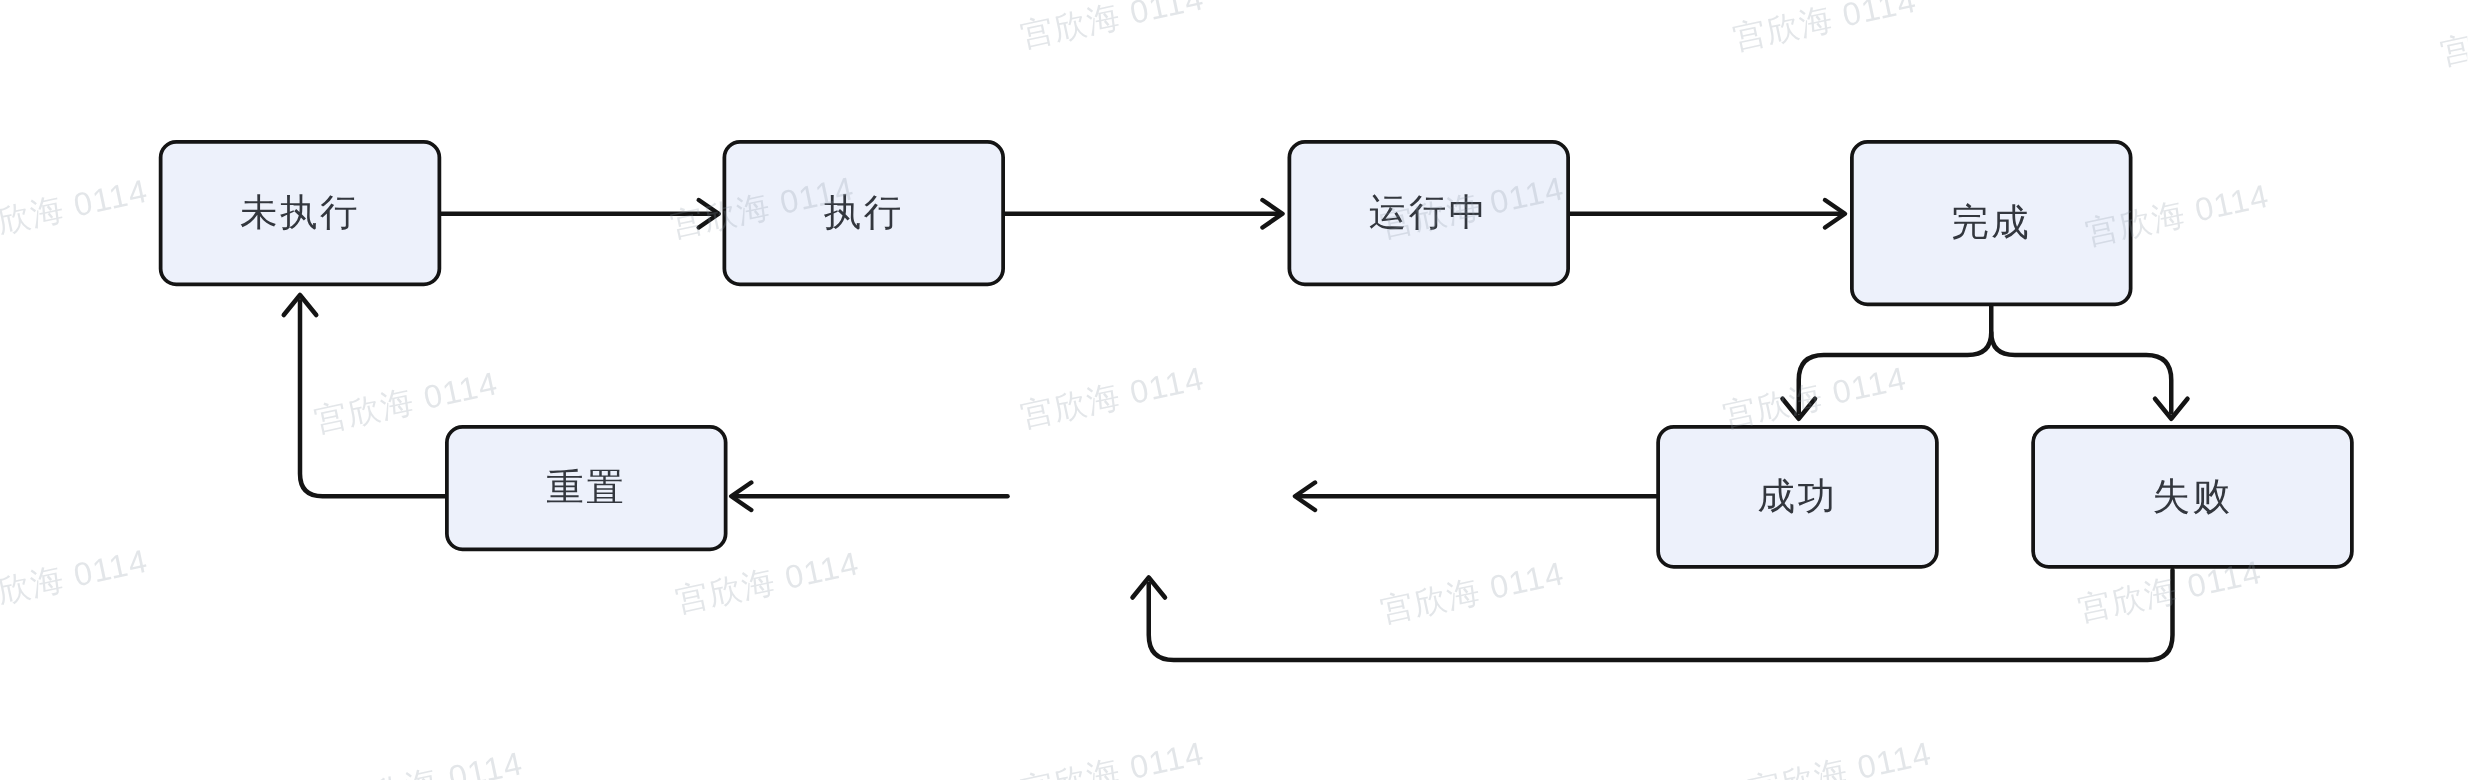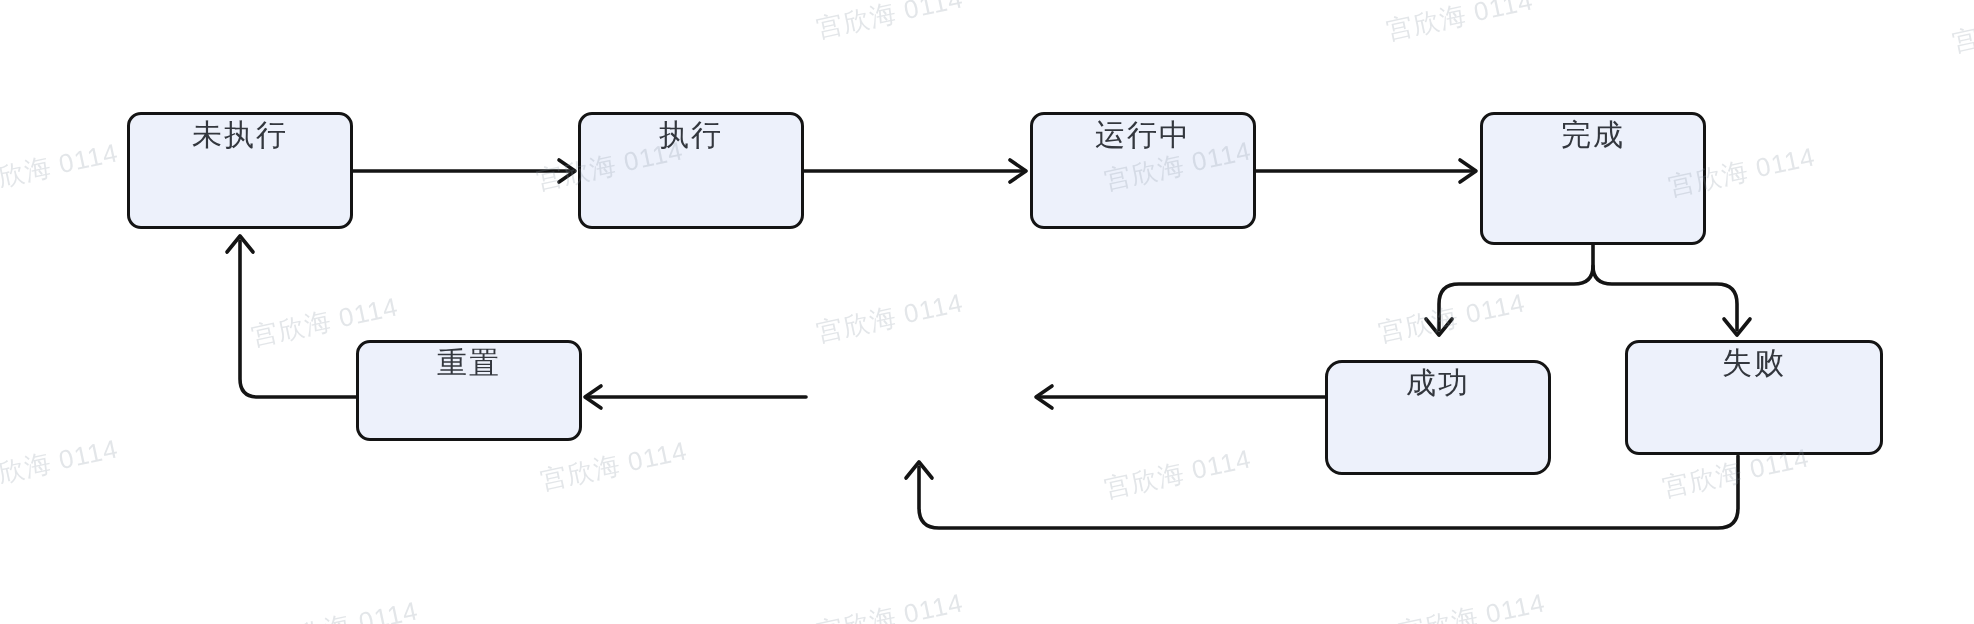--- a/index.html
+++ b/index.html
@@ -30,21 +30,21 @@
     stroke-linejoin: round;
   }
   .node {
     position: absolute;
     z-index: 2;
     box-sizing: border-box;
     background: var(--node-fill, #edf1fb);
     border: 3.6px solid var(--node-border, #141414);
     border-radius: 14px;
     display: flex;
-    align-items: flex-start;
+    align-items: center;
     justify-content: center;
   }
   .node span {
     font-size: 30px;
     color: var(--label-color, #33373e);
     letter-spacing: 2px;
     white-space: nowrap;
   }
   .wm {
     position: absolute;
@@ -119,21 +119,21 @@
   <div class="node" style="left:1030px; top:112px; width:226px; height:117px;">
     <span>运行中</span>
   </div>
   <div class="node" style="left:1480px; top:112px; width:226px; height:133px;">
     <span>完成</span>
   </div>
 
   <div class="node" style="left:356px; top:340px; width:226px; height:101px;">
     <span>重置</span>
   </div>
-  <div class="node" style="left:1325px; top:360px; width:226px; height:115px;border-radius:17px;">
+  <div class="node" style="left:1325px; top:340px; width:226px; height:115px;">
     <span>成功</span>
   </div>
   <div class="node" style="left:1625px; top:340px; width:258px; height:115px;">
     <span>失败</span>
   </div>
 
   <span class="wm" style="left:890px;  top:14px;">宫欣海 0114</span>
   <span class="wm" style="left:1460px; top:16px;">宫欣海 0114</span>
   <span class="wm" style="left:2026px; top:28px;">宫欣海 0114</span>
 

